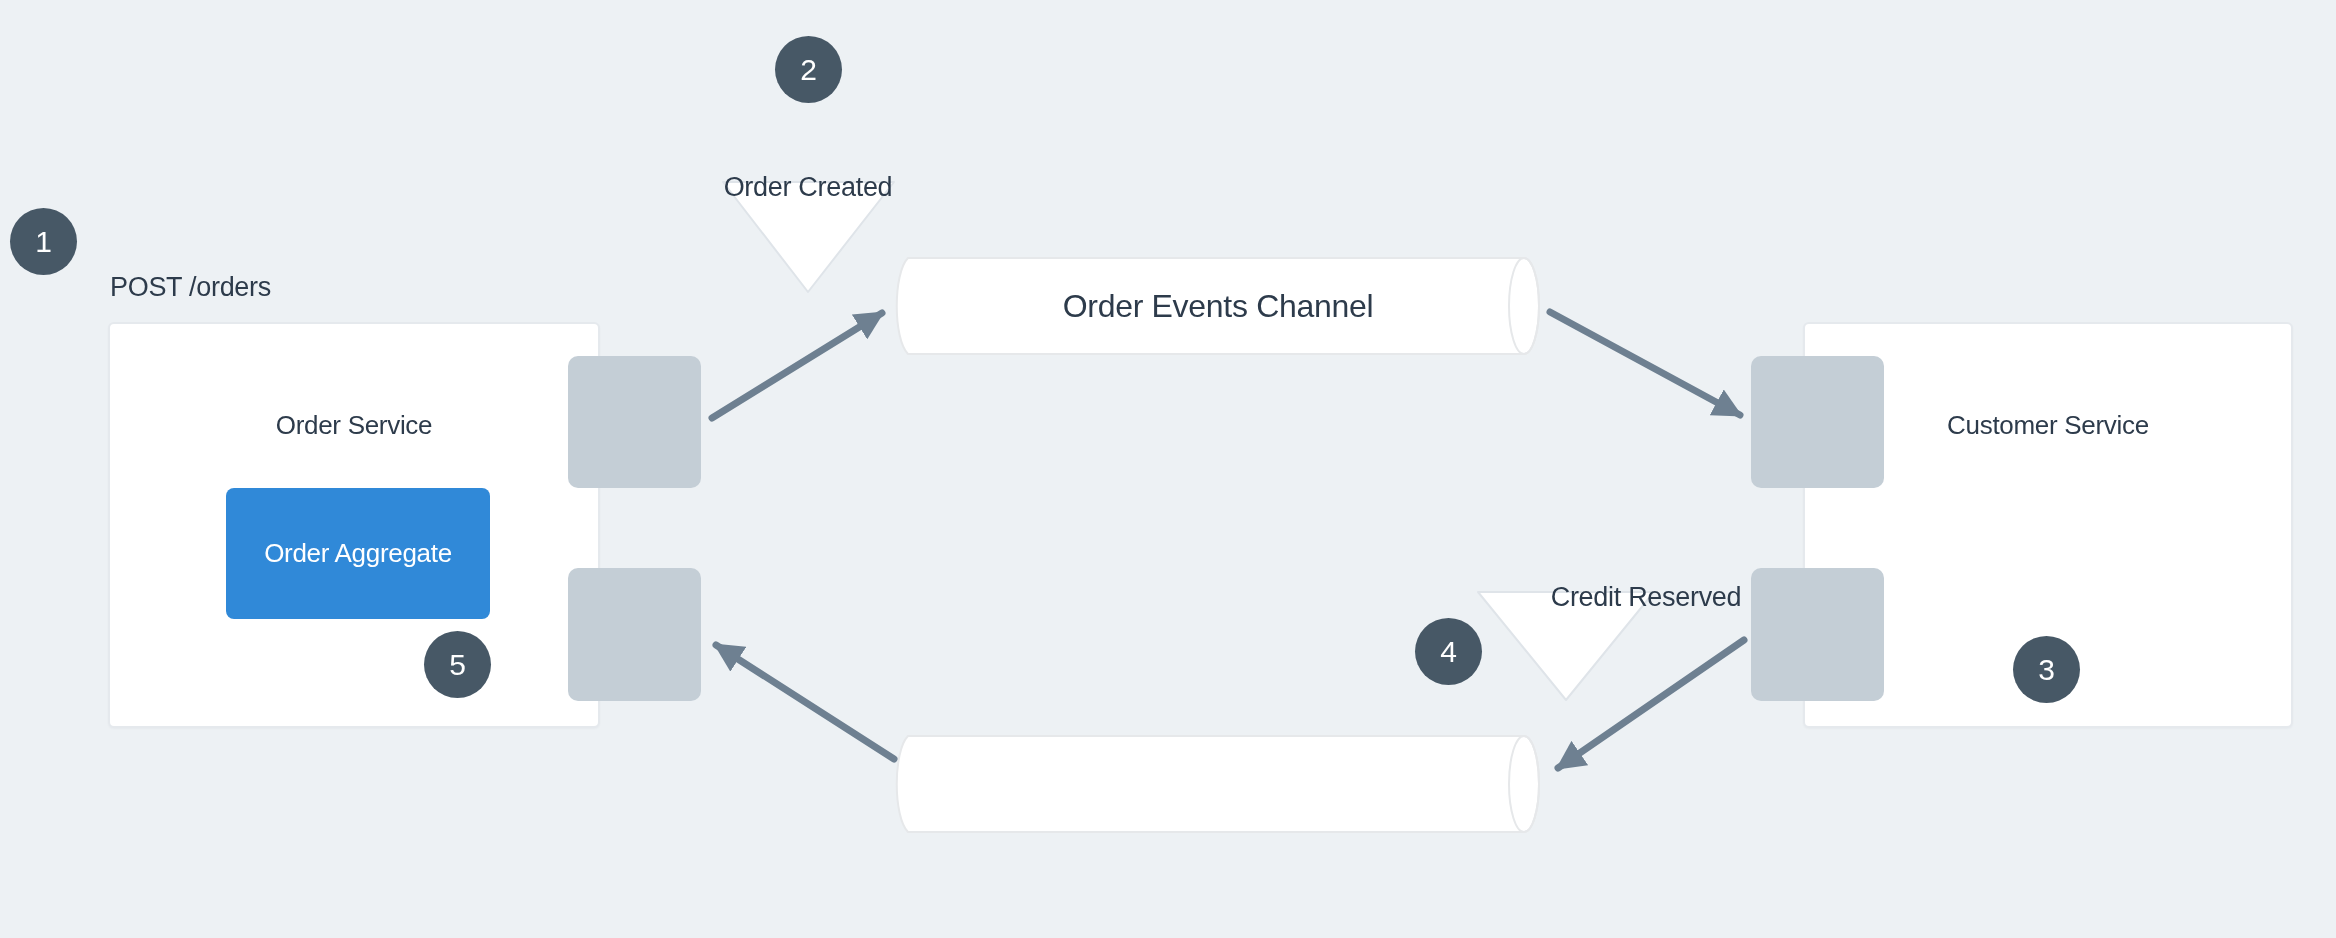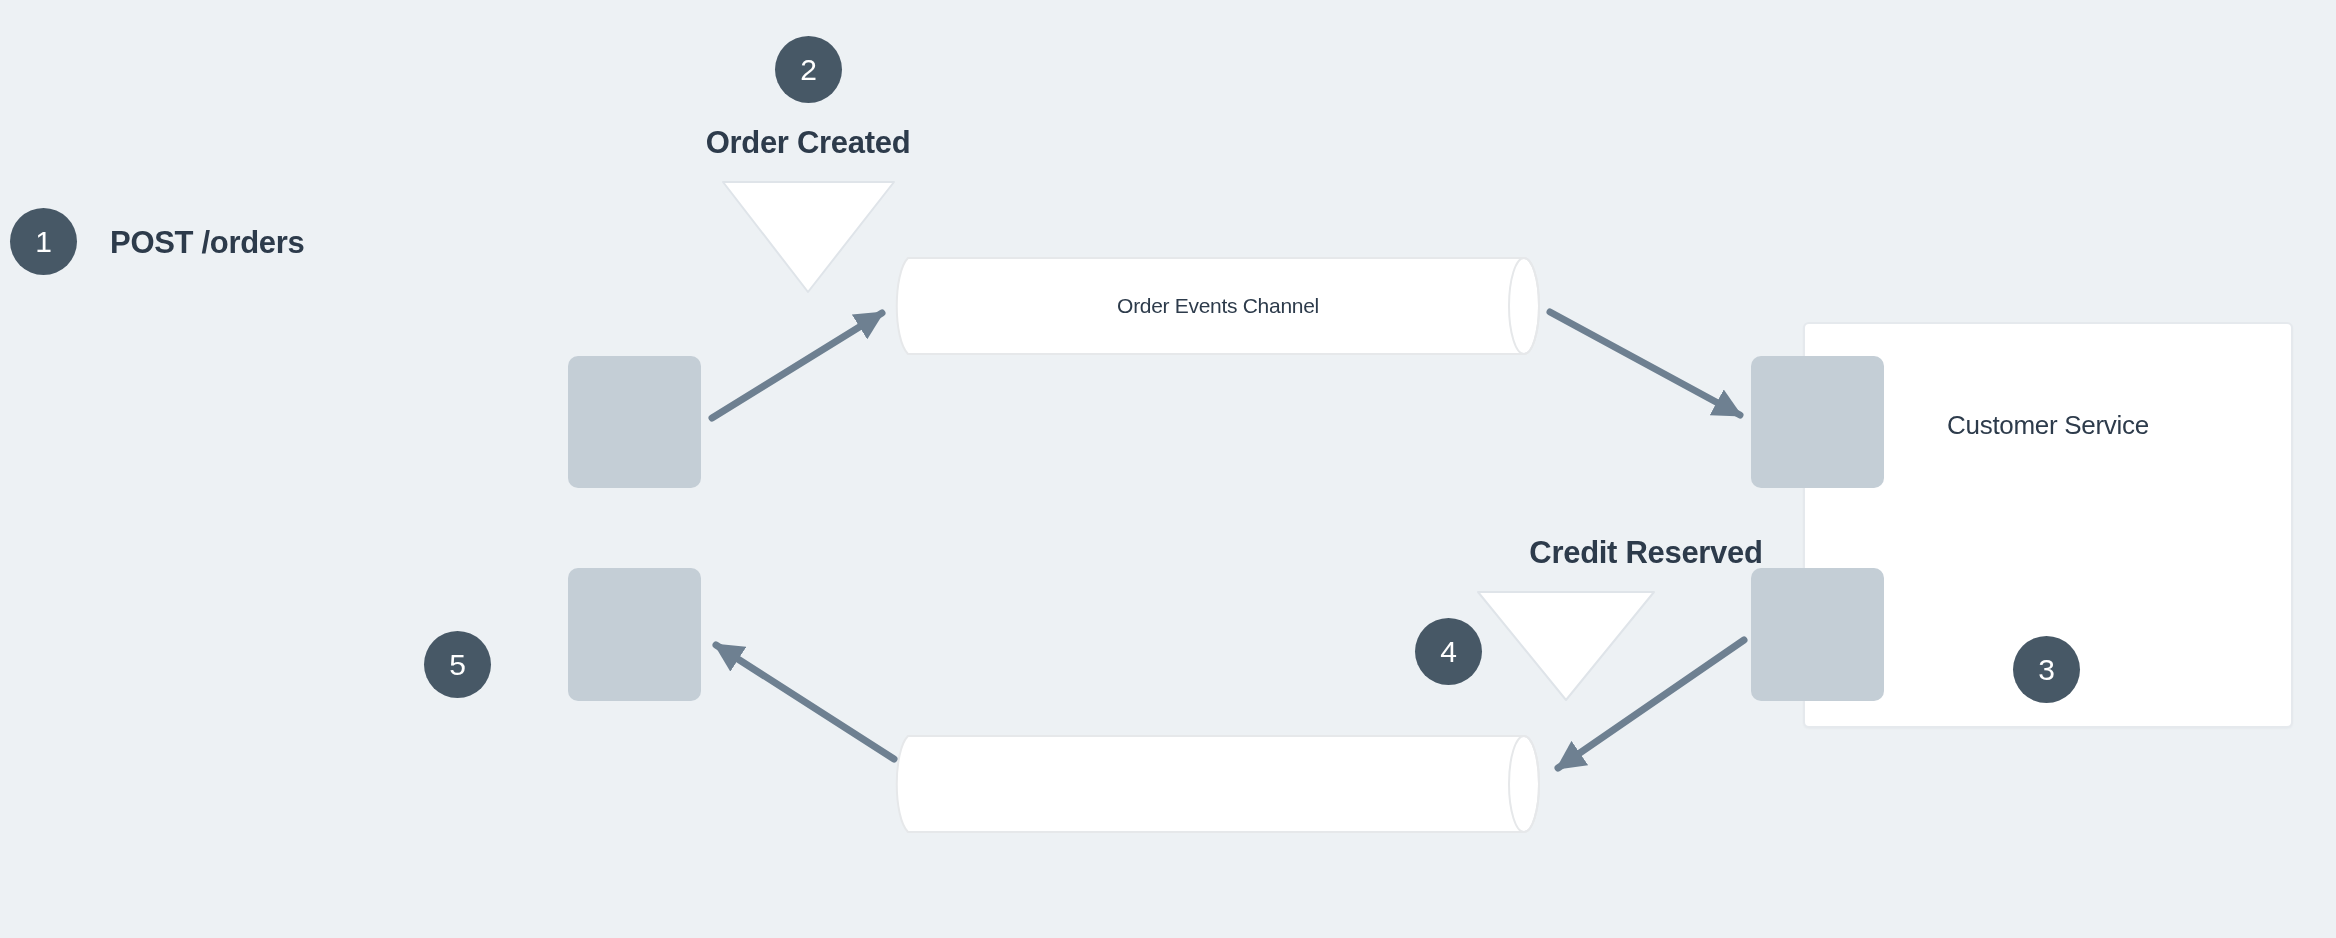--- a/index.html
+++ b/index.html
@@ -39,27 +39,27 @@
   .port{
     position:absolute; background:var(--port); border-radius:10px;
   }
   .badge{
     position:absolute; width:67px; height:67px; border-radius:50%;
     background:var(--badge); color:var(--badge-text);
     display:flex; align-items:center; justify-content:center;
     font-size:30px; font-weight:500;
   }
   .float-label{
-    position:absolute; font-size:31px; line-height:30px; font-weight:700;
-    color:var(--text); white-space:nowrap; letter-spacing:-0.3px;
+    position:absolute; font-size:27px; line-height:30px; font-weight:400;
+    color:var(--text); white-space:nowrap; letter-spacing:-0.3px;margin-top:44px;
   }
   .float-label.centered{transform:translateX(-50%);}
   .channel-label{
     position:absolute; width:644px; height:96px; display:flex;
-    align-items:center; justify-content:center; font-size:21px; font-weight:500;
+    align-items:center; justify-content:center; font-size:32px; font-weight:500;
     color:var(--text); letter-spacing:-0.3px;
   }
 </style>
 </head>
 <body>
 
 <div class="canvas">
 
   <svg class="layer" viewBox="0 0 2336 938">
     <defs>
@@ -80,20 +80,24 @@
 
     <path class="funnel" d="M 723 182 L 894 182 L 808 292 Z"></path>
     <path class="funnel" d="M 1478 592 L 1654 592 L 1566 700 Z"></path>
 
     <line class="arrow" x1="712" y1="418" x2="882" y2="313" marker-end="url(#arrowhead)"></line>
     <line class="arrow" x1="1550" y1="312" x2="1740" y2="415" marker-end="url(#arrowhead)"></line>
     <line class="arrow" x1="1744" y1="640" x2="1558" y2="768" marker-end="url(#arrowhead)"></line>
     <line class="arrow" x1="894" y1="759" x2="716" y2="645" marker-end="url(#arrowhead)"></line>
   </svg>
 
+  <div class="service-box" style="left:108px; top:322px; width:492px; height:406px;">
+    <div class="service-title">Order Service</div>
+    <div class="aggregate" style="left:116px; top:164px; width:264px; height:131px;">Order Aggregate</div>
+  </div>
 
   <div class="service-box" style="left:1803px; top:322px; width:490px; height:406px;">
     <div class="service-title">Customer Service</div>
   </div>
 
   <div class="port" style="left:568px; top:356px; width:133px; height:132px;"></div>
   <div class="port" style="left:568px; top:568px; width:133px; height:133px;"></div>
   <div class="port" style="left:1751px; top:356px; width:133px; height:132px;"></div>
   <div class="port" style="left:1751px; top:568px; width:133px; height:133px;"></div>
 

